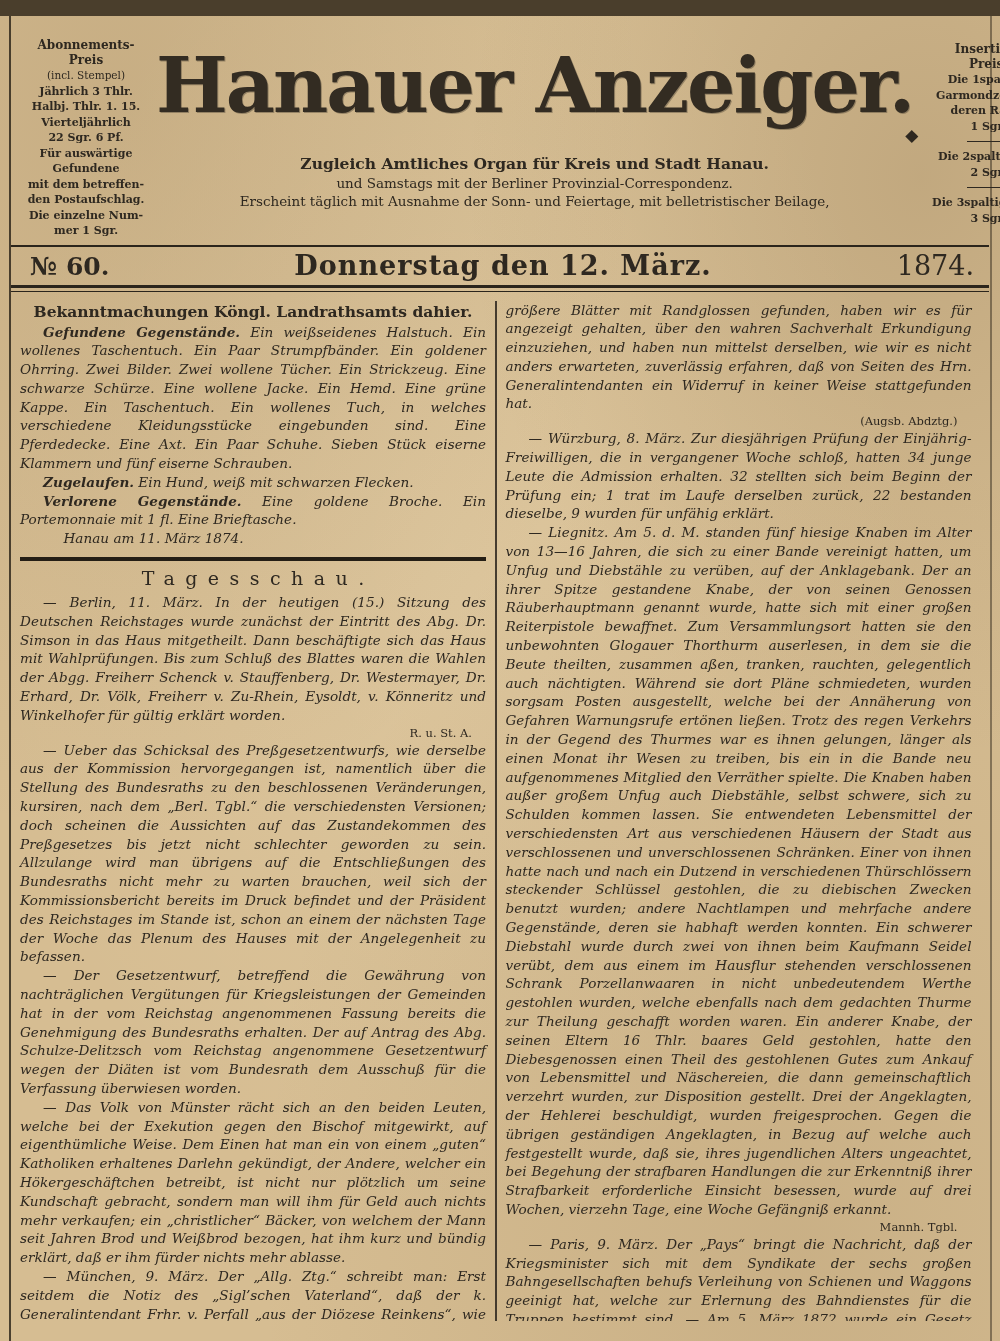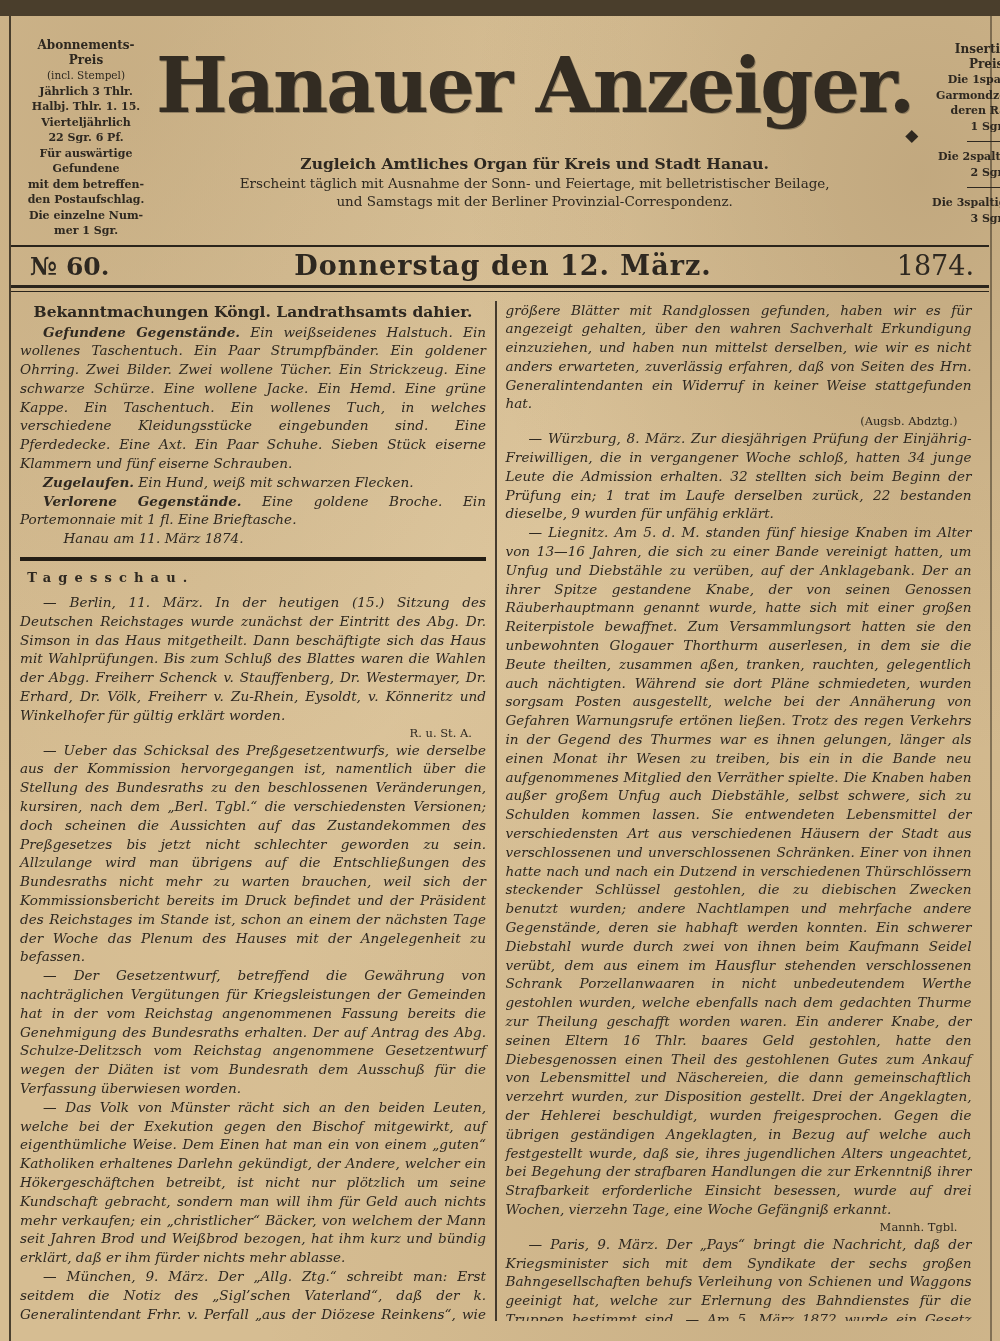--- a/index.html
+++ b/index.html
@@ -58,21 +58,21 @@
   .col{width:466px;flex:0 0 auto;}
   .col-divider{flex:0 0 auto;width:1.5px;background:#2b251c;margin:0 9px;opacity:.85;}
 
   .body-p{margin:0;font-size:13.6px;line-height:18.8px;text-align:justify;text-indent:1.7em;font-style:italic;}
   .body-p.no-indent{text-indent:0;}
   .lead{font-weight:bold;}
   .attribution{text-align:right;font-size:11.5px;line-height:16px;padding-right:14px;}
   .official-title{margin:0 0 1px 0;text-align:center;font-size:15.5px;line-height:21px;font-weight:bold;}
   .place-date{text-indent:3.2em;}
   .section-rule{border:0;border-top:4px solid #241e15;margin:9px 0 5px 0;}
-  .tagesschau-title{margin:0 0 3px 0;font-size:13px;font-weight:bold;letter-spacing:.55em;text-indent:.55em;line-height:24px;}
+  .tagesschau-title{margin:0 0 3px 0;text-align:center;font-size:19px;font-weight:normal;letter-spacing:.55em;text-indent:.55em;line-height:24px;}
 </style>
 </head>
 <body>
 
 <div class="page">
   <div class="edge-left"></div>
   <div class="edge-right"></div>
   <div class="edge-bottom"></div>
 
   <div class="header">
@@ -89,22 +89,22 @@
       <div>Gefundene</div>
       <div>mit dem betreffen-</div>
       <div>den Postaufschlag.</div>
       <div>Die einzelne Num-</div>
       <div>mer 1 Sgr.</div>
     </div>
 
     <div class="masthead-center">
       <h1 class="masthead-title">Hanauer Anzeiger.</h1>
       <div class="subtitle-bold">Zugleich Amtliches Organ für Kreis und Stadt Hanau.</div>
+      <div class="subtitle">und Samstags mit der Berliner Provinzial-Correspondenz.</div>
       <div class="subtitle">Erscheint täglich mit Ausnahme der Sonn- und Feiertage, mit belletristischer Beilage,</div>
-      <div class="subtitle">und Samstags mit der Berliner Provinzial-Correspondenz.</div>
     </div>
 
     <div class="price-box right">
       <span class="ornament">◆</span>
       <div class="box-title">Insertion-</div>
       <div class="box-title">Preis:</div>
       <div>Die 1spaltige</div>
       <div>Garmondzeile od</div>
       <div>deren Raum</div>
       <div>1 Sgr.</div>

